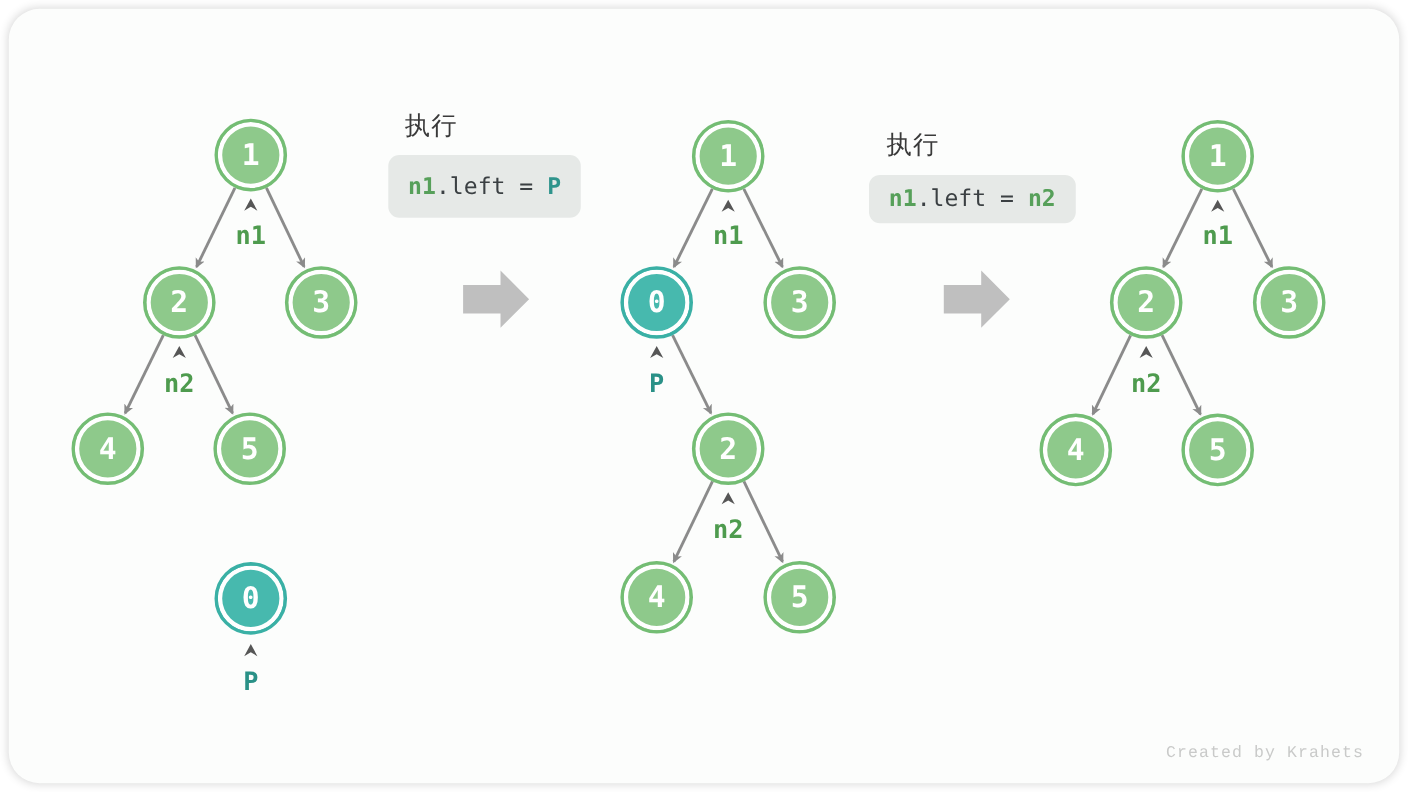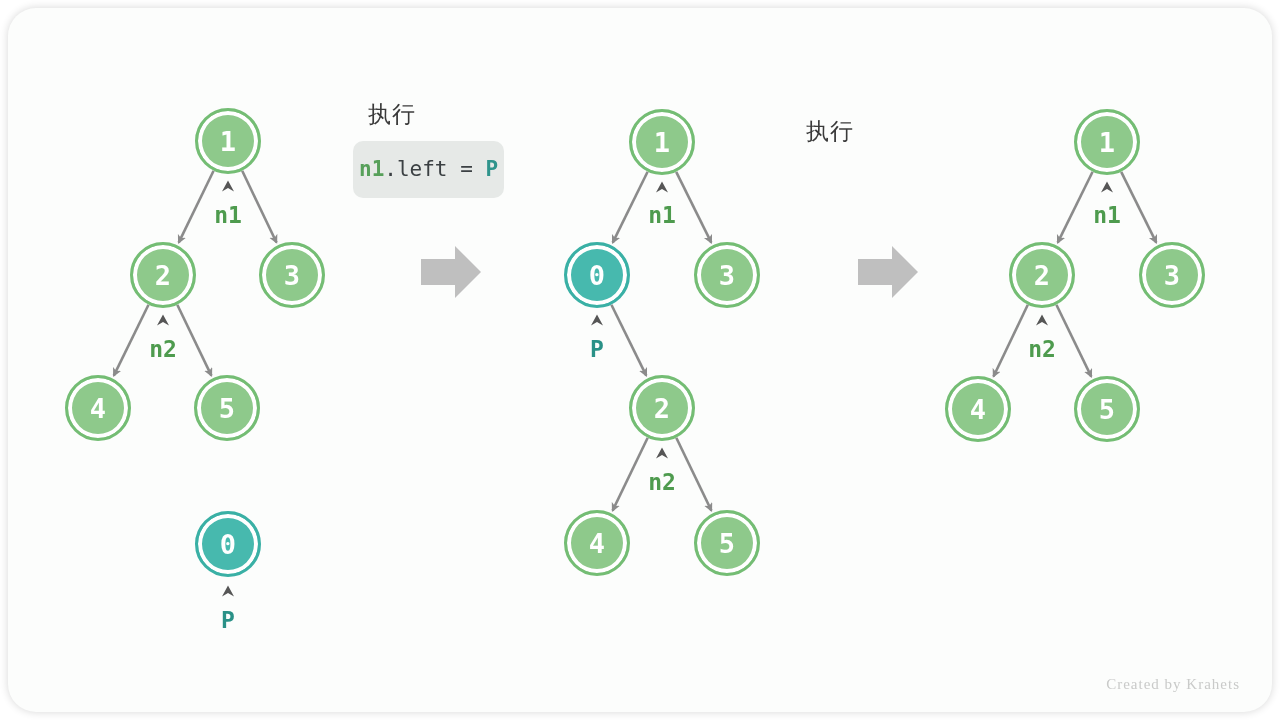--- a/index.html
+++ b/index.html
@@ -30,29 +30,29 @@
   .node.teal{background:var(--node_teal_fill);border:3px solid var(--node_teal_border);
              box-shadow:inset 0 0 0 4px #ffffff}
   .ptr{position:absolute;transform:translateX(-50%);
        font-family:"DejaVu Sans Mono","Liberation Mono",monospace;
        font-size:23px;font-weight:bold;line-height:1}
   .ptr.green{color:var(--label_green)}
   .ptr.teal{color:var(--label_teal)}
   .exec-heading{position:absolute;font-size:23px;font-weight:500;color:var(--heading_text);
                 letter-spacing:1px}
   .code-box{position:absolute;background:var(--code_box_bg);border-radius:10px;
-            padding:10px 6px;font-family:"DejaVu Sans Mono","Liberation Mono",monospace;
+            padding:10px 18px;font-family:"DejaVu Sans Mono","Liberation Mono",monospace;
             font-size:21px;line-height:37px;color:var(--code_plain)}
   .code-line{white-space:pre}
   .tk{font-weight:normal}
   .tk.g{color:var(--code_green);font-weight:bold}
   .tk.t{color:var(--code_teal);font-weight:bold}
   .tk.p{color:var(--code_plain)}
   .watermark{position:absolute;right:40px;top:676px;
-             font-family:Liberation Serif, serif;
+             font-family:Liberation Mono, monospace;
              font-size:15px;color:var(--watermark_gray);letter-spacing:1px}
 </style>
 </head>
 <body>
 
 <div class="stage">
   <div class="card"></div>
 
   <svg class="overlay" viewBox="0 0 1280 720">
     <defs>
@@ -141,20 +141,23 @@
       <span>4</span>
     </div>
   <div class="node green" style="left:694px;top:510px">
       <span>5</span>
     </div>
   <div class="ptr green" style="left:662px;top:204px">n1</div>
   <div class="ptr teal" style="left:597px;top:338px">P</div>
   <div class="ptr green" style="left:662px;top:471px">n2</div>
 
   <div class="exec-heading" style="left:806px;top:116px">执行</div>
+  <div class="code-box" style="left:790px;top:159px;padding:3px 18px 4px">
+    <div class="code-line"><span class="tk g">n1</span><span class="tk p">.left = </span><span class="tk g">n2</span></div>
+  </div>
 
   <div class="node green" style="left:1074px;top:109px">
       <span>1</span>
     </div>
   <div class="node green" style="left:1009px;top:242px">
       <span>2</span>
     </div>
   <div class="node green" style="left:1139px;top:242px">
       <span>3</span>
     </div>

